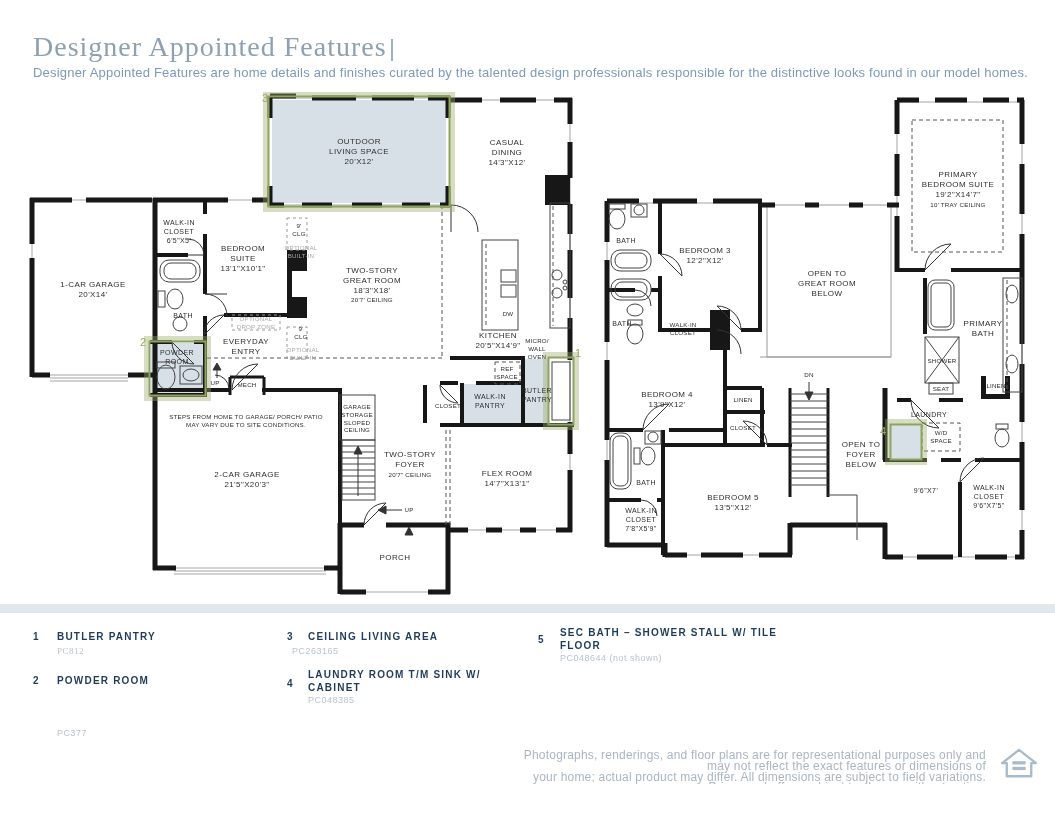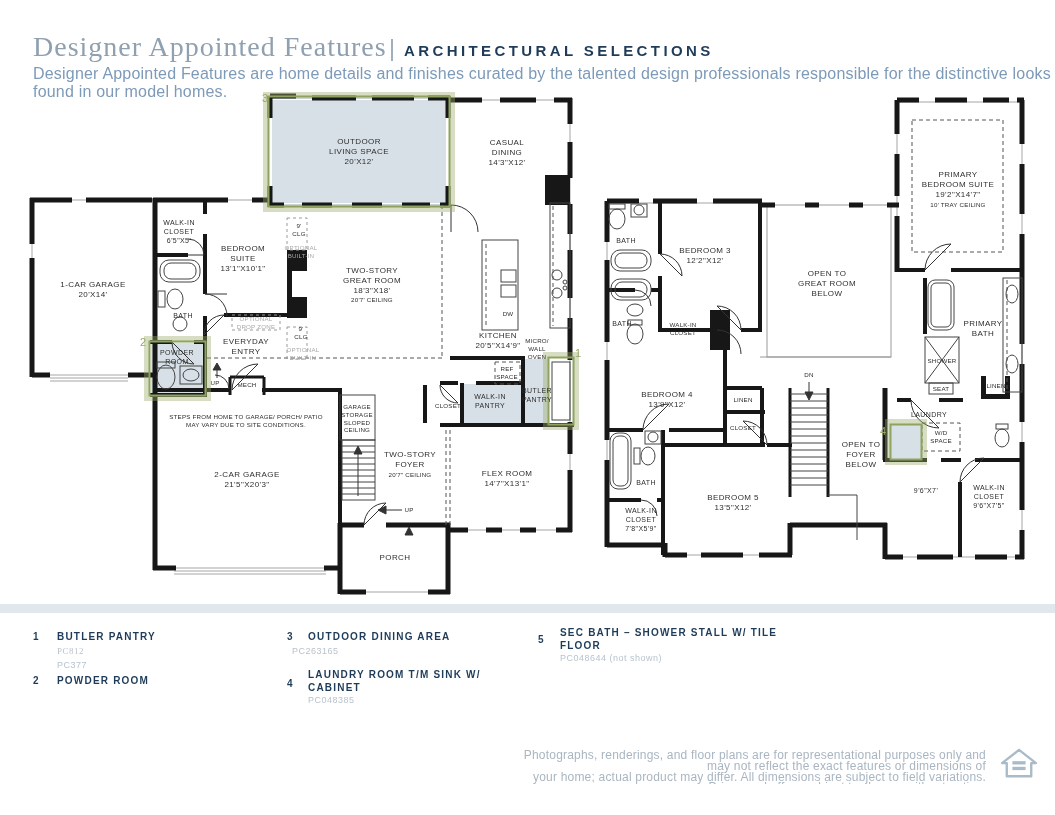--- a/index.html
+++ b/index.html
@@ -4,21 +4,21 @@
 <style>
   html,body{margin:0;padding:0;background:#fff;}
   .page{position:relative;width:1055px;height:784px;background:#ffffff;overflow:hidden;
         font-family:"Liberation Sans",sans-serif;border-radius:28px;}
   
   .title{position:absolute;left:33px;top:31px;font-family:"Liberation Serif",serif;
          font-size:28px;font-weight:400;color:#8fa0b0;letter-spacing:1px;}
   .hbar{position:absolute;left:391px;top:39px;width:2px;height:22px;background:#9db0be;}
   .hsub{position:absolute;left:404px;top:42px;font-size:15px;font-weight:700;
         color:#1e3c59;letter-spacing:3.4px;}
-  .hdesc{position:absolute;left:33px;top:65px;font-size:16px;color:#7d9ab8;letter-spacing:.2px;}
+  .hdesc{position:absolute;left:33px;top:65px;font-size:13px;color:#7d9ab8;letter-spacing:.2px;}
   
   .plan{position:absolute;}
   .plan svg{position:absolute;left:0;top:0;}
   .lbl{position:absolute;transform:translate(-50%,-50%);font-size:8px;color:#2e2e2e;
        letter-spacing:.4px;text-align:center;white-space:pre-line;line-height:1.25;}
   .s7{font-size:7px;}
   .s6{font-size:6.2px;letter-spacing:.2px;}
   .gray{color:#aaaaaa;font-size:6.2px;letter-spacing:.2px;}
   .marker{position:absolute;transform:translate(-50%,-50%);font-size:11px;color:#98a968;
           font-weight:400;}
@@ -37,21 +37,20 @@
   .flogo{position:absolute;left:998px;top:748px;width:42px;text-align:center;color:#a9bbc8;}
   .flogo .cap{font-size:3.5px;letter-spacing:.4px;line-height:4px;white-space:pre-line;}
 </style>
 </head>
 <body>
 
 <div class="page">
 
   <div class="title">Designer Appointed Features</div>
   <div class="hbar"></div>
-  <div class="hsub">ARCHITECTURAL SELECTIONS</div>
   <div class="hdesc">Designer Appointed Features are home details and finishes curated by the talented design professionals responsible for the distinctive looks found in our model homes.</div>
 
   <div class="plan" style="left:10px;top:92px;width:575px;height:510px">
     <svg width="575" height="510" viewBox="0 0 575 510">
 
       <g>
         <rect x="262" y="8" width="174" height="103" fill="#d7e0e7"></rect>
         <rect x="141" y="251" width="54" height="52" fill="#d7e0e7"></rect>
         <rect x="452" y="292" width="60" height="40" fill="#d7e0e7"></rect>
         <rect x="513" y="267" width="26" height="65" fill="#d7e0e7"></rect>
@@ -393,24 +392,24 @@
 
   <div class="band"></div>
 
   <div>
     <div class="lnum" style="left: 33px; top: 631px; position: absolute;">1</div>
     <div class="ltitle" style="left: 57px; top: 630px; position: absolute;">BUTLER PANTRY</div>
     <div class="lcode" style="left: 57px; top: 646px; position: absolute; font-family: Liberation Serif, serif;">PC812</div>
 
     <div class="lnum" style="left: 33px; top: 675px; position: absolute;">2</div>
     <div class="ltitle" style="left: 57px; top: 674px; position: absolute;">POWDER ROOM</div>
-    <div class="lcode" style="left: 57px; top: 660px; position: absolute; text-align: right;">PC377</div>
+    <div class="lcode" style="left: 57px; top: 728px; position: absolute; text-align: right;">PC377</div>
 
     <div class="lnum" style="left: 287px; top: 631px; position: absolute;">3</div>
-    <div class="ltitle" style="left: 308px; top: 630px; position: absolute;">OUTDOOR DINING AREA</div>
+    <div class="ltitle" style="left: 308px; top: 630px; position: absolute;">CEILING LIVING AREA</div>
     <div class="lcode" style="left: 292px; top: 646px; position: absolute;">PC263165</div>
 
     <div class="lnum" style="left: 287px; top: 678px; position: absolute;">4</div>
     <div class="ltitle" style="left: 308px; top: 668px; position: absolute;">LAUNDRY ROOM T/M SINK W/
 CABINET</div>
     <div class="lcode" style="left: 308px; top: 695px; position: absolute;">PC048385</div>
 
     <div class="lnum" style="left: 538px; top: 634px; position: absolute;">5</div>
     <div class="ltitle" style="left: 560px; top: 626px; position: absolute;">SEC BATH – SHOWER STALL W/ TILE
 FLOOR</div>

